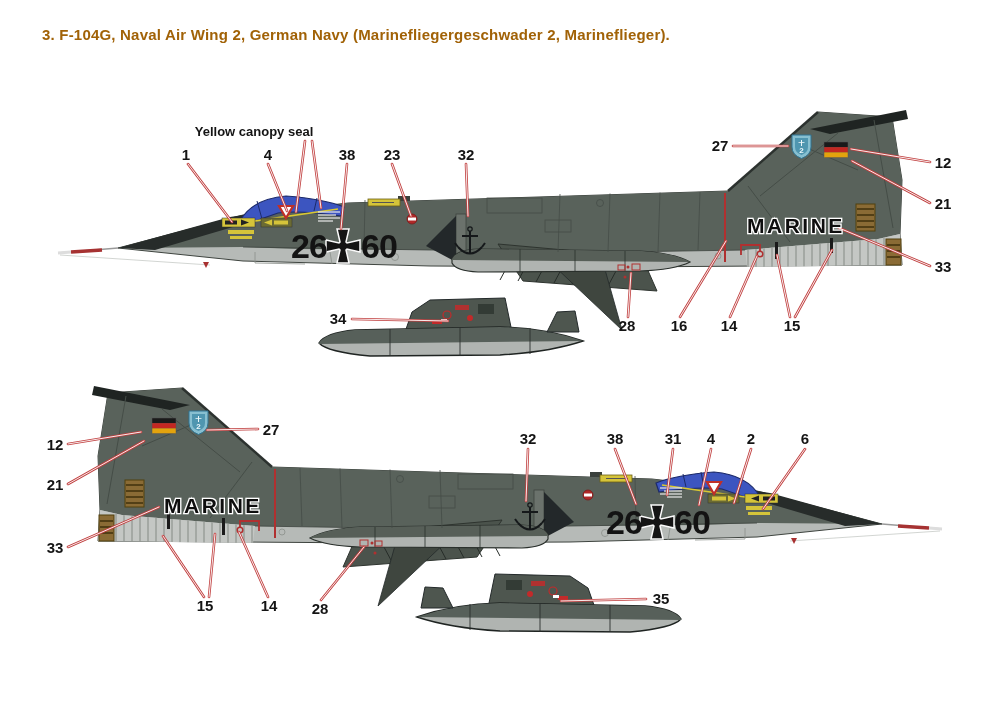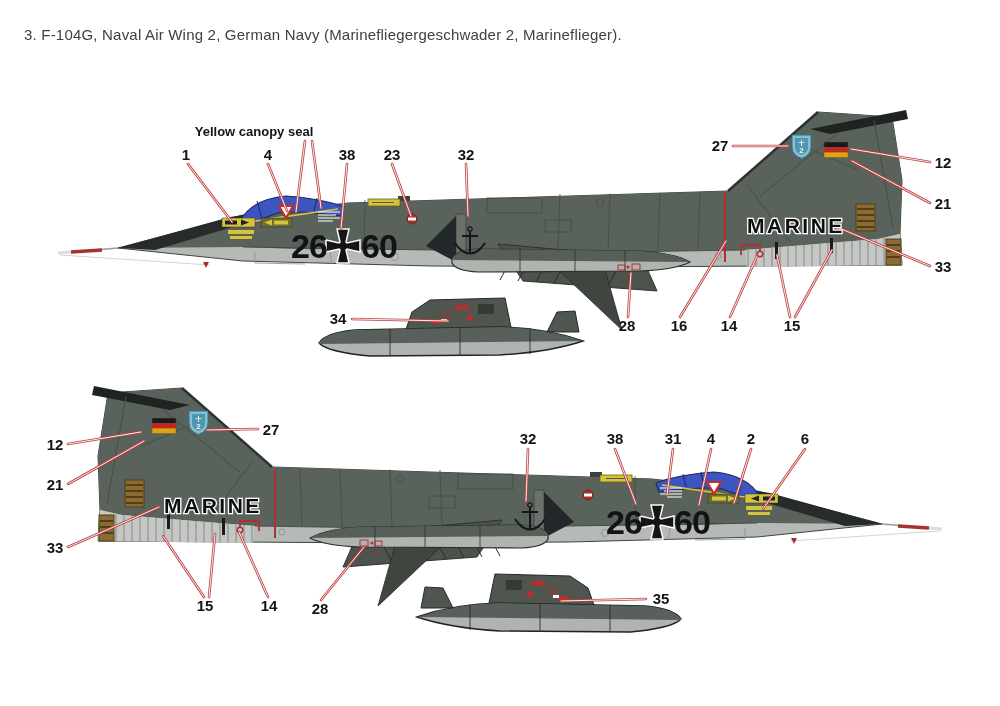--- a/index.html
+++ b/index.html
@@ -1,18 +1,18 @@
 <!DOCTYPE html>
 <html><head>
 <meta charset="utf-8">
 <style>
   html,body{margin:0;padding:0;background:#ffffff;}
   .page{position:relative;width:1000px;height:706px;background:#ffffff;overflow:hidden;
         font-family:"Liberation Sans",sans-serif;}
-  .title{position:absolute;left:24px;top:26px;font-size:15px;font-weight:normal;color:#404040;
+  .title{position:absolute;left:42px;top:26px;font-size:15px;font-weight:bold;color:#a16207;
          letter-spacing:0.2px;}
   svg{position:absolute;left:0;top:0;}
   .co{font:bold 15px "Liberation Sans",sans-serif;fill:#141414;}
   .seal-label{font:bold 13px "Liberation Sans",sans-serif;fill:#141414;}
   .marine{font:bold 21px "Liberation Sans",sans-serif;letter-spacing:2.5px;fill:#0e0e0e;
           stroke:#ffffff;stroke-width:2.6;paint-order:stroke;}
   .code{font:bold 34px "Liberation Sans",sans-serif;fill:#131313;letter-spacing:-1px;}
   .badge2{font:bold 8px "Liberation Sans",sans-serif;fill:#eaf6fa;}
 </style>
 </head>

